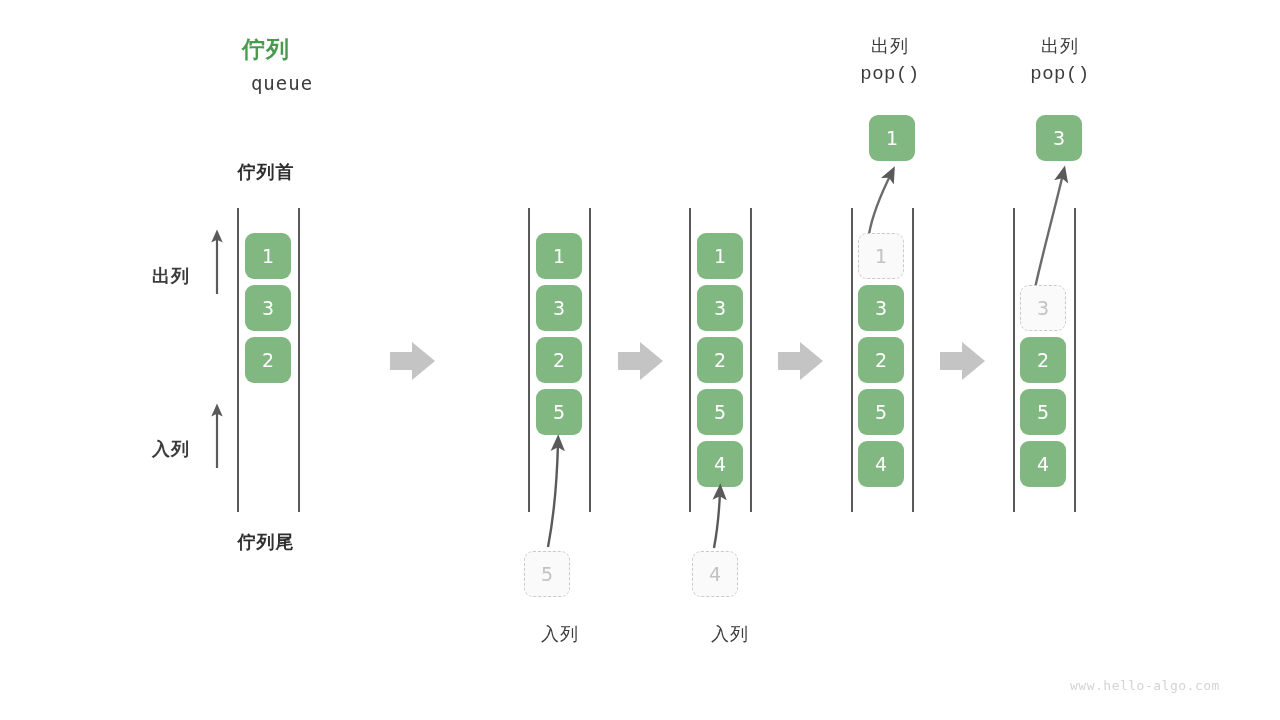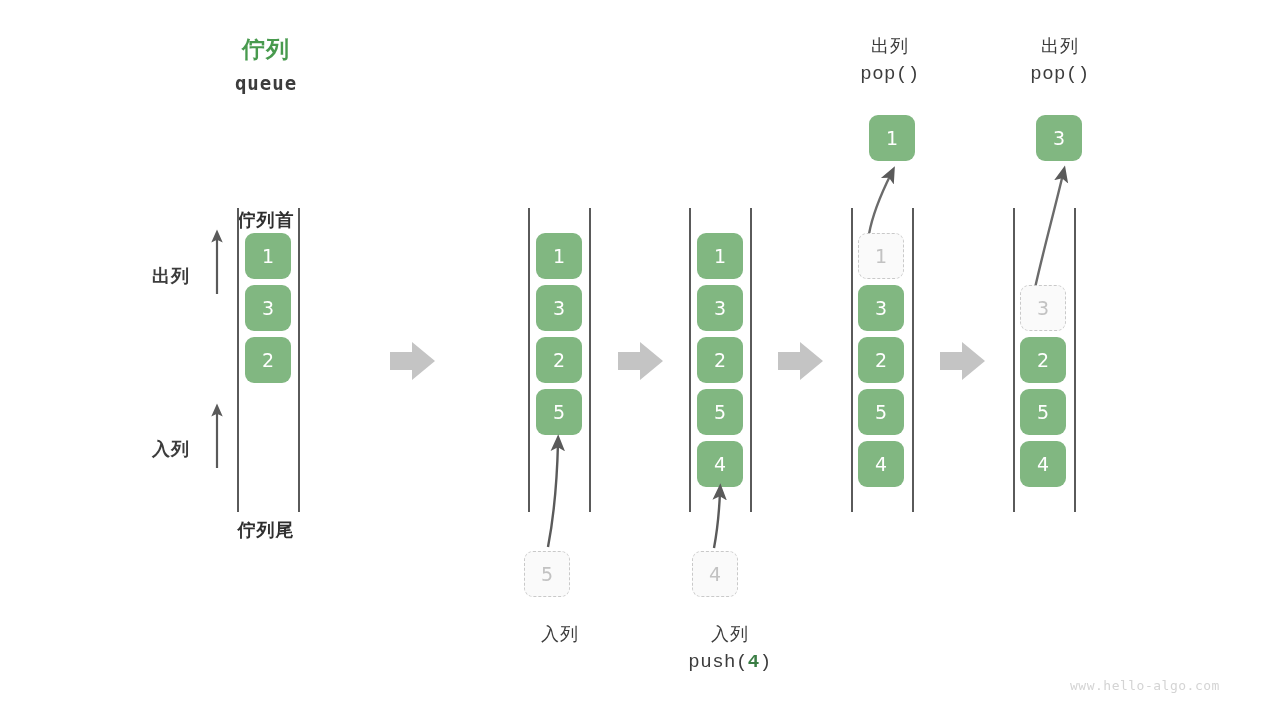--- a/index.html
+++ b/index.html
@@ -117,24 +117,24 @@
   }
 
   svg { display: block; overflow: visible; }
 </style>
 </head>
 <body>
 
 <div class="stage">
 
   <div class="abs title-cn" style="left:196px; top:34px; width:140px;">佇列</div>
-  <div class="abs title-en" style="left:196px; top:72px; width:140px;font-weight:bold;">queue</div>
-
-  <div class="abs edge-label" style="left:196px; top:160px; width:140px;margin-top:48px;">佇列首</div>
-  <div class="abs edge-label" style="left:196px; top:518px; width:140px;">佇列尾</div>
+  <div class="abs title-en" style="left:212px; top:72px; width:140px;">queue</div>
+
+  <div class="abs edge-label" style="left:196px; top:160px; width:140px;">佇列首</div>
+  <div class="abs edge-label" style="left:196px; top:530px; width:140px;">佇列尾</div>
 
   <div class="abs side-label" style="left:110px; top:264px; width:80px;">出列</div>
   <div class="abs side-label" style="left:110px; top:437px; width:80px;">入列</div>
 
   <svg class="abs" style="left:200px; top:228px;" width="34" height="68">
     <defs>
       <marker id="thinHead" markerWidth="6" markerHeight="6" refX="3" refY="3" orient="auto">
         <path d="M0,0.4 L6,3 L0,5.6 L1.3,3 Z" fill="#5a5a5a"></path>
       </marker>
     </defs>
@@ -192,21 +192,20 @@
   <div class="cell" style="left:697px; top:441px;">4</div>
 
   <div class="cell ghost" style="left:692px; top:551px;">4</div>
 
   <svg class="abs" style="left:688px; top:478px;" width="60" height="80">
     <path d="M26,70 C29,54 31,38 32,14" fill="none" stroke="#5a5a5a" stroke-width="2.4" marker-end="url(#pushHead)"></path>
   </svg>
 
   <div class="abs op-caption" style="left:660px; top:620px; width:140px;">
     <span class="op-cn">入列</span>
-    <span class="op-code"><span>push(</span><em>4</em><span>)</span></span>
   </div>
 
   <svg class="block-arrow" style="left:778px; top:342px;" width="48" height="38">
     <path d="M0,10 L22,10 L22,0 L45,19 L22,38 L22,28 L0,28 Z" fill="#c4c4c4"></path>
   </svg>
 
   <div class="abs op-caption" style="left:820px; top:32px; width:140px;">
     <span class="op-cn">出列</span>
     <span class="op-code">pop()</span>
   </div>

